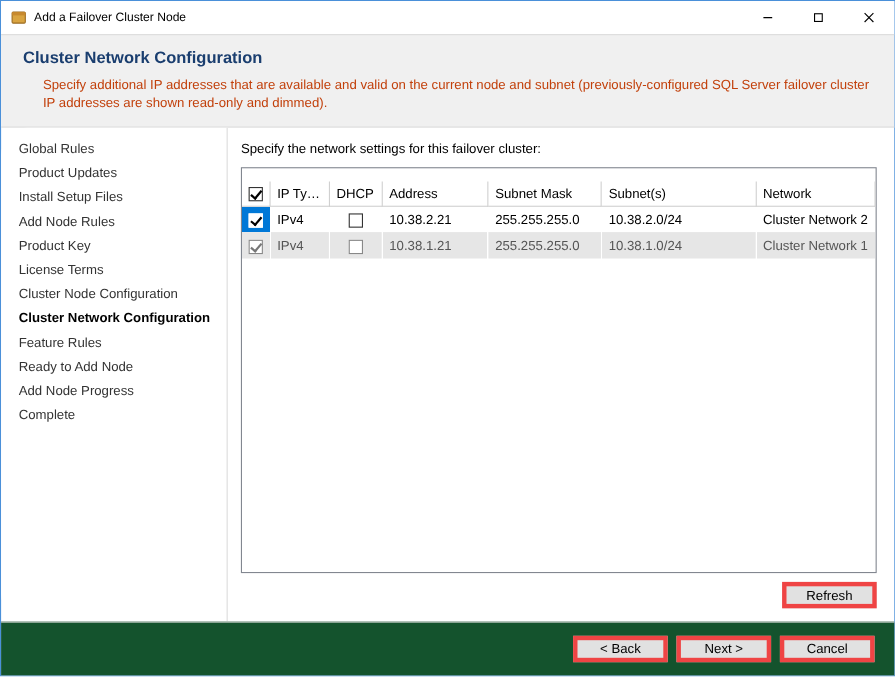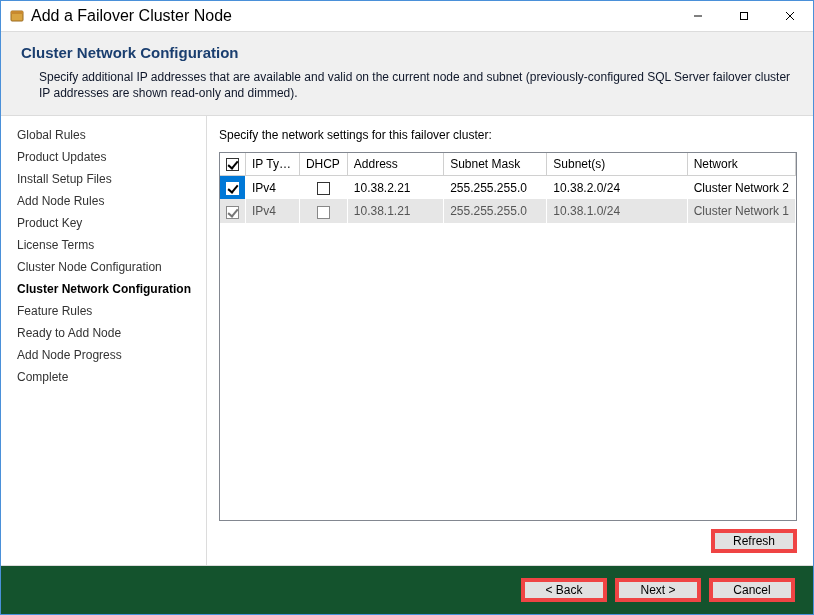--- a/index.html
+++ b/index.html
@@ -26,21 +26,21 @@
     padding: 0 0 0 8px;
     background: #fff;
   }
   .titlebar .icon {
     width: 16px; height:16px;
     margin-right: 6px;
     display:inline-block;
     position:relative;
   }
   .titlebar .icon svg { width:16px; height:16px; }
-  .titlebar .title { flex:1; font-size:16px; }
+  .titlebar .title { flex:1; font-size:11px; }
   .winbtn {
     width: 46px; height: 30px;
     display:flex; align-items:center; justify-content:center;
     font-family: "Segoe UI Symbol", sans-serif;
     font-size: 10px;
   }
 
   
   .header-region {
     background: #f0f0f0;
@@ -49,21 +49,21 @@
     padding: 12px 20px 14px 20px;
   }
   .header-region h1 {
     margin: 0 0 8px 0;
     font-size: 15px;
     font-weight: 600;
     color: #1a3e6f;
   }
   .header-region .desc {
     font-size: 12px;
-    color: #0f172a;
+    color: #c2410c;
     line-height: 1.35;
     padding-left: 18px;
   }
 
   
   .body {
     flex:1;
     display:flex;
     overflow:hidden;
     border-radius:25px;
@@ -97,20 +97,21 @@
   .grid-wrap {
     flex:1;
     border:1px solid #828790;
     background:#fff;
     overflow:auto;
   }
   table.grid {
     border-collapse: collapse;
     width: 100%;
     font-size: 12px;
+    margin-top: 12px;
   }
   table.grid th {
     text-align:left;
     font-weight: normal;
     background: #fff;
     border-right: 1px solid #d0d0d0;
     border-bottom: 1px solid #d0d0d0;
     padding: 3px 6px;
     height: 22px;
     white-space: nowrap;

